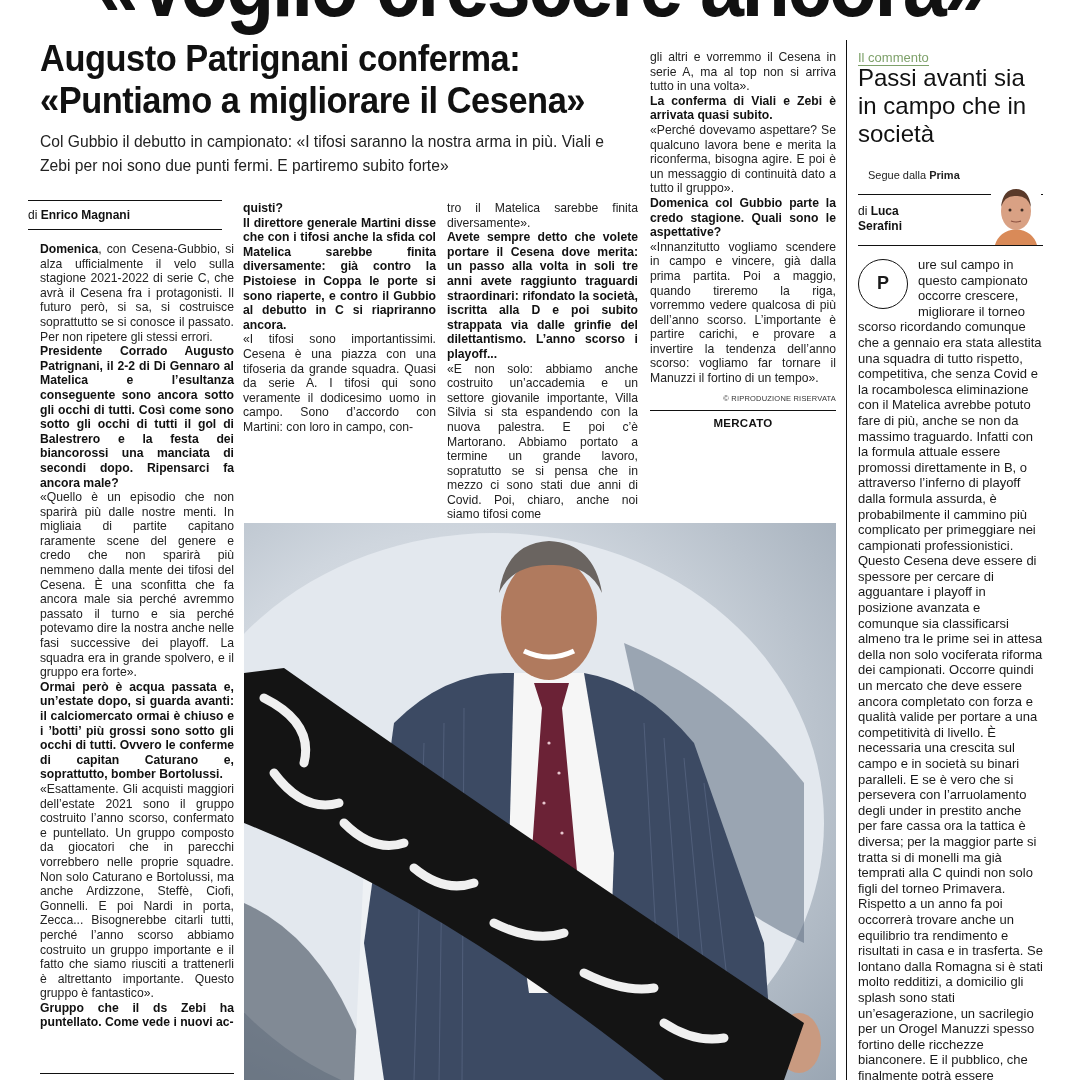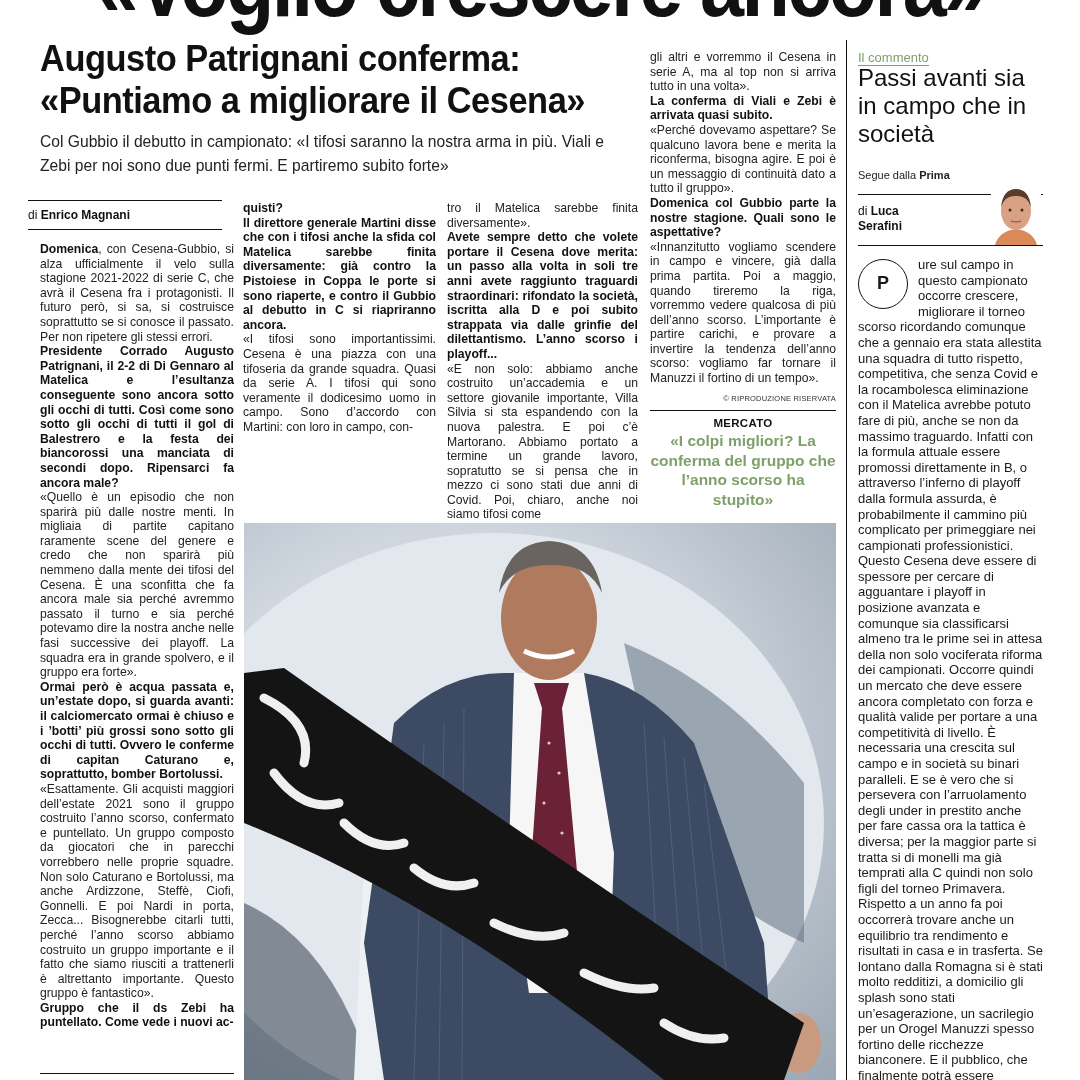--- a/index.html
+++ b/index.html
@@ -44,21 +44,21 @@
 
   .photo {
     position: absolute; left: 244px; top: 523px; width: 592px; height: 557px; overflow: hidden;
     background: radial-gradient(ellipse at 35% 40%, #e9edf1 0%, #cfd6de 45%, #9aa6b3 100%);
   }
 
   .sidebar-rule { position: absolute; left: 846px; top: 40px; height: 1040px; border-left: 1.5px solid #111; }
   .side { position: absolute; left: 858px; width: 185px; }
   .kicker { top: 50px; font-size: 13px; color: #7ea16a; border-bottom: 1px solid #7ea16a; display: inline-block; width: auto; }
   .side-title { top: 64px; font-size: 24px; line-height: 28px; color: #111; }
-  .segue { top: 169px; font-size: 11px; color: #222; }
+  .segue { top: 169px; font-size: 11px; color: #222; margin-left: 10px; }
   .segue b { font-weight: 700; }
   .author-box { top: 194px; width: 185px; height: 52px; border-top: 1.5px solid #111; border-bottom: 1.5px solid #111; font-size: 12px; line-height: 15px; padding-top: 9px; }
   .author-box b { font-weight: 700; }
   .headshot { position: absolute; right: 2px; bottom: 0; width: 50px; height: 62px; overflow: hidden; }
 
   .side-body { top: 257px; font-size: 13px; line-height: 15.6px; color: #1a1a1a; font-weight: 500; }
   .dropcap {
     float: left; width: 50px; height: 50px; border: 1.5px solid #111; border-radius: 50%;
     margin: 2px 10px 2px 0; text-align: center; line-height: 47px; font-weight: 700; font-size: 18px;
   }
@@ -98,28 +98,27 @@
 <div class="col col3">
   <p>tro il Matelica sarebbe finita diversamente».</p>
   <p><b>Avete sempre detto che volete portare il Cesena dove merita: un passo alla volta in soli tre anni avete raggiunto traguardi straordinari: rifondato la società, iscritta alla D e poi subito strappata via dalle grinfie del dilettantismo. L’anno scorso i playoff...</b></p>
   <p>«E non solo: abbiamo anche costruito un’accademia e un settore giovanile importante, Villa Silvia si sta espandendo con la nuova palestra. E poi c’è Martorano. Abbiamo portato a termine un grande lavoro, sopratutto se si pensa che in mezzo ci sono stati due anni di Covid. Poi, chiaro, anche noi siamo tifosi come</p>
 </div>
 
 <div class="col col4">
   <p>gli altri e vorremmo il Cesena in serie A, ma al top non si arriva tutto in una volta».</p>
   <p><b>La conferma di Viali e Zebi è arrivata quasi subito.</b></p>
   <p>«Perché dovevamo aspettare? Se qualcuno lavora bene e merita la riconferma, bisogna agire. E poi è un messaggio di continuità dato a tutto il gruppo».</p>
-  <p><b>Domenica col Gubbio parte la nostre stagione. Quali sono le aspettative?</b></p>
+  <p><b>Domenica col Gubbio parte la credo stagione. Quali sono le aspettative?</b></p>
   <p>«Innanzitutto vogliamo scendere in campo e vincere, già dalla prima partita. Poi a maggio, quando tireremo la riga, vorremmo vedere qualcosa di più dell’anno scorso. L’importante è partire carichi, e provare a invertire la tendenza dell’anno scorso: vogliamo far tornare il Manuzzi il fortino di un tempo».</p>
   <div class="copyright">© RIPRODUZIONE RISERVATA</div>
 </div>
 
 <div class="mercato-box">
   <div class="mercato-label">MERCATO</div>
-  <div class="mercato-quote">«I colpi migliori? La conferma del gruppo che l’anno scorso ha stupito»</div>
 </div>
 
 <div class="photo" aria-label="Augusto Patrignani sorridente con sciarpa nera del Cesena">
   <svg width="592" height="557" viewBox="0 0 592 557">
 
     <ellipse cx="250" cy="300" rx="330" ry="290" fill="#e3e8ee"></ellipse>
     <path d="M380 120 Q480 160 560 260 L560 420 Q470 380 420 300 Z" fill="#5f6e82" opacity="0.55"></path>
     <path d="M0 380 Q90 420 130 557 L0 557 Z" fill="#3f4b5a" opacity="0.6"></path>
     <path d="M120 340 Q200 300 260 400 L230 557 L110 557 Z" fill="#eef1f4"></path>
 

